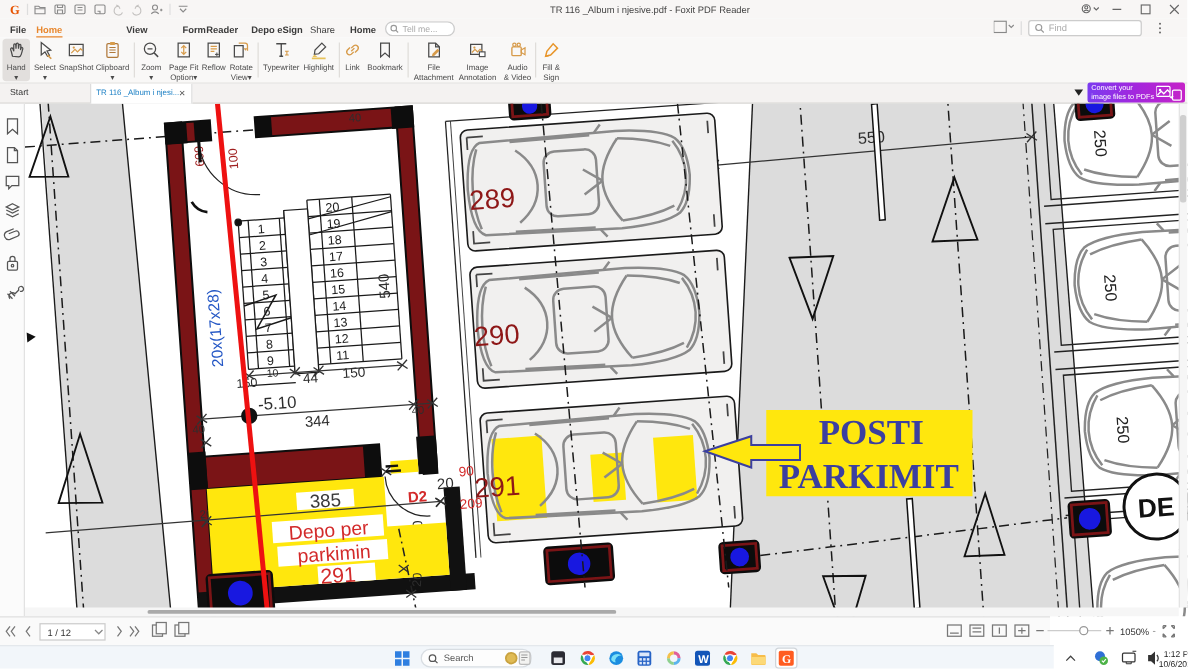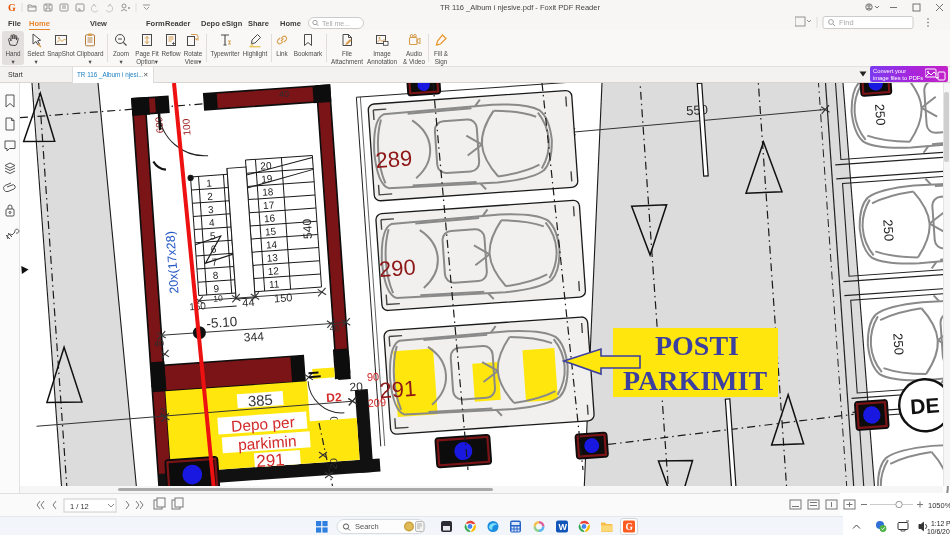--- a/index.html
+++ b/index.html
@@ -1,21 +1,21 @@
 <!DOCTYPE html>
 <html><head><meta charset="utf-8"><style>
 *{margin:0;padding:0;box-sizing:border-box;}
 body{width:950px;height:535px;overflow:hidden;font-family:"Liberation Sans",sans-serif;position:relative;background:#fff;}
 .abs{position:absolute;}
 #titlebar{left:0;top:0;width:950px;height:15px;background:#f8f6f5;}
 #menubar{left:0;top:15px;width:950px;height:15px;background:#f8f6f5;}
 #toolbar{left:0;top:30px;width:950px;height:37px;background:#f9f8f7;border-bottom:1px solid #e3e1df;}
 #tabbar{left:0;top:67px;width:950px;height:16px;background:#f4f2f1;border-bottom:1px solid #d8d6d4;}
 #sidebar{left:0;top:83px;width:20px;height:410px;background:#fbfbfb;border-right:1px solid #e2e2e2;}
-#statusbar{left:0;top:493px;width:840px;height:23px;background:#fafafa;border-top:1px solid #e0e0e0;padding-left:32px;}
+#statusbar{left:0;top:493px;width:840px;height:23px;background:#fafafa;border-top:1px solid #e0e0e0;}
 #taskbar{left:0;top:516px;width:843px;height:19px;background:#f2f6fa;border-top:1px solid #e4e8ec;}
 .mi{display:inline-block;font-size:7.5px;color:#3b3b3b;vertical-align:top;}
 .tbtn{position:absolute;text-align:center;font-size:6.3px;color:#4a4a4a;line-height:1.25;}
 .sep{position:absolute;top:4px;width:1px;height:28px;background:#e0ddda;}
 </style></head><body>
 <div class="abs" id="titlebar">
 <svg class="abs" style="left:0;top:0" width="950" height="15">
 <text x="8" y="11" font-size="10" font-weight="bold" fill="#e75300" font-family="Liberation Serif">G</text>
 <line x1="22" y1="3" x2="22" y2="12" stroke="#ddd"></line>
 <g stroke="#8a8a8a" fill="none" stroke-width="0.9">
@@ -42,25 +42,25 @@
 <path d="M890,7.5 h7"></path>
 <rect x="913" y="4" width="7" height="7"></rect>
 <path d="M936,4 l7,7 m0,-7 l-7,7"></path>
 </g>
 </svg>
   </div>
 <div class="abs" id="menubar">
 <span class="mi" style="position:absolute;left:8px;top:4px;font-weight:bold;">File</span>
 <span class="mi" style="position:absolute;left:29px;top:4px;color:#e8862c;font-weight:bold;border-bottom:2px solid #e8862c;padding-bottom:1px;">Home</span>
 <span class="mi" style="position:absolute;left:49px;top:4px;font-weight:bold;margin-top:33px;">Comment</span>
-<span class="mi" style="position:absolute;left:90px;top:4px;font-weight:bold;">View</span>
+<span class="mi" style="position:absolute;left:101px;top:4px;font-weight:bold;">View</span>
 <span class="mi" style="position:absolute;left:134px;top:4px;font-weight:bold;padding-left:12px;">Form</span>
 <span class="mi" style="position:absolute;left:165px;top:4px;font-weight:bold;">Reader</span>
 <span class="mi" style="position:absolute;left:201px;top:4px;font-weight:bold;">Depo eSign</span>
-<span class="mi" style="position:absolute;left:248px;top:4px;font-weight:bold;text-align:center;">Share</span>
+<span class="mi" style="position:absolute;left:248px;top:4px;font-weight:normal;text-align:center;">Share</span>
 <span class="mi" style="position:absolute;left:280px;top:4px;font-weight:bold;">Home</span>
 <svg class="abs" style="left:308px;top:2px" width="60" height="12">
       <rect x="0.5" y="0.5" width="55" height="11" rx="5.5" fill="#fff" stroke="#ccc"></rect>
       <circle cx="7" cy="5.5" r="2.2" fill="none" stroke="#999" stroke-width="0.9"></circle>
       <line x1="8.6" y1="7.1" x2="10.5" y2="9" stroke="#999" stroke-width="0.9"></line>
       <text x="14" y="8.5" font-size="7" fill="#aaa">Tell me...</text>
     </svg>
 <svg class="abs" style="left:795px;top:1px" width="150" height="14">
 <rect x="0" y="1" width="10" height="9" fill="none" stroke="#888" stroke-width="0.9"></rect>
       <path d="M12,4 l2,2 l2,-2" fill="none" stroke="#888" stroke-width="0.9"></path>

